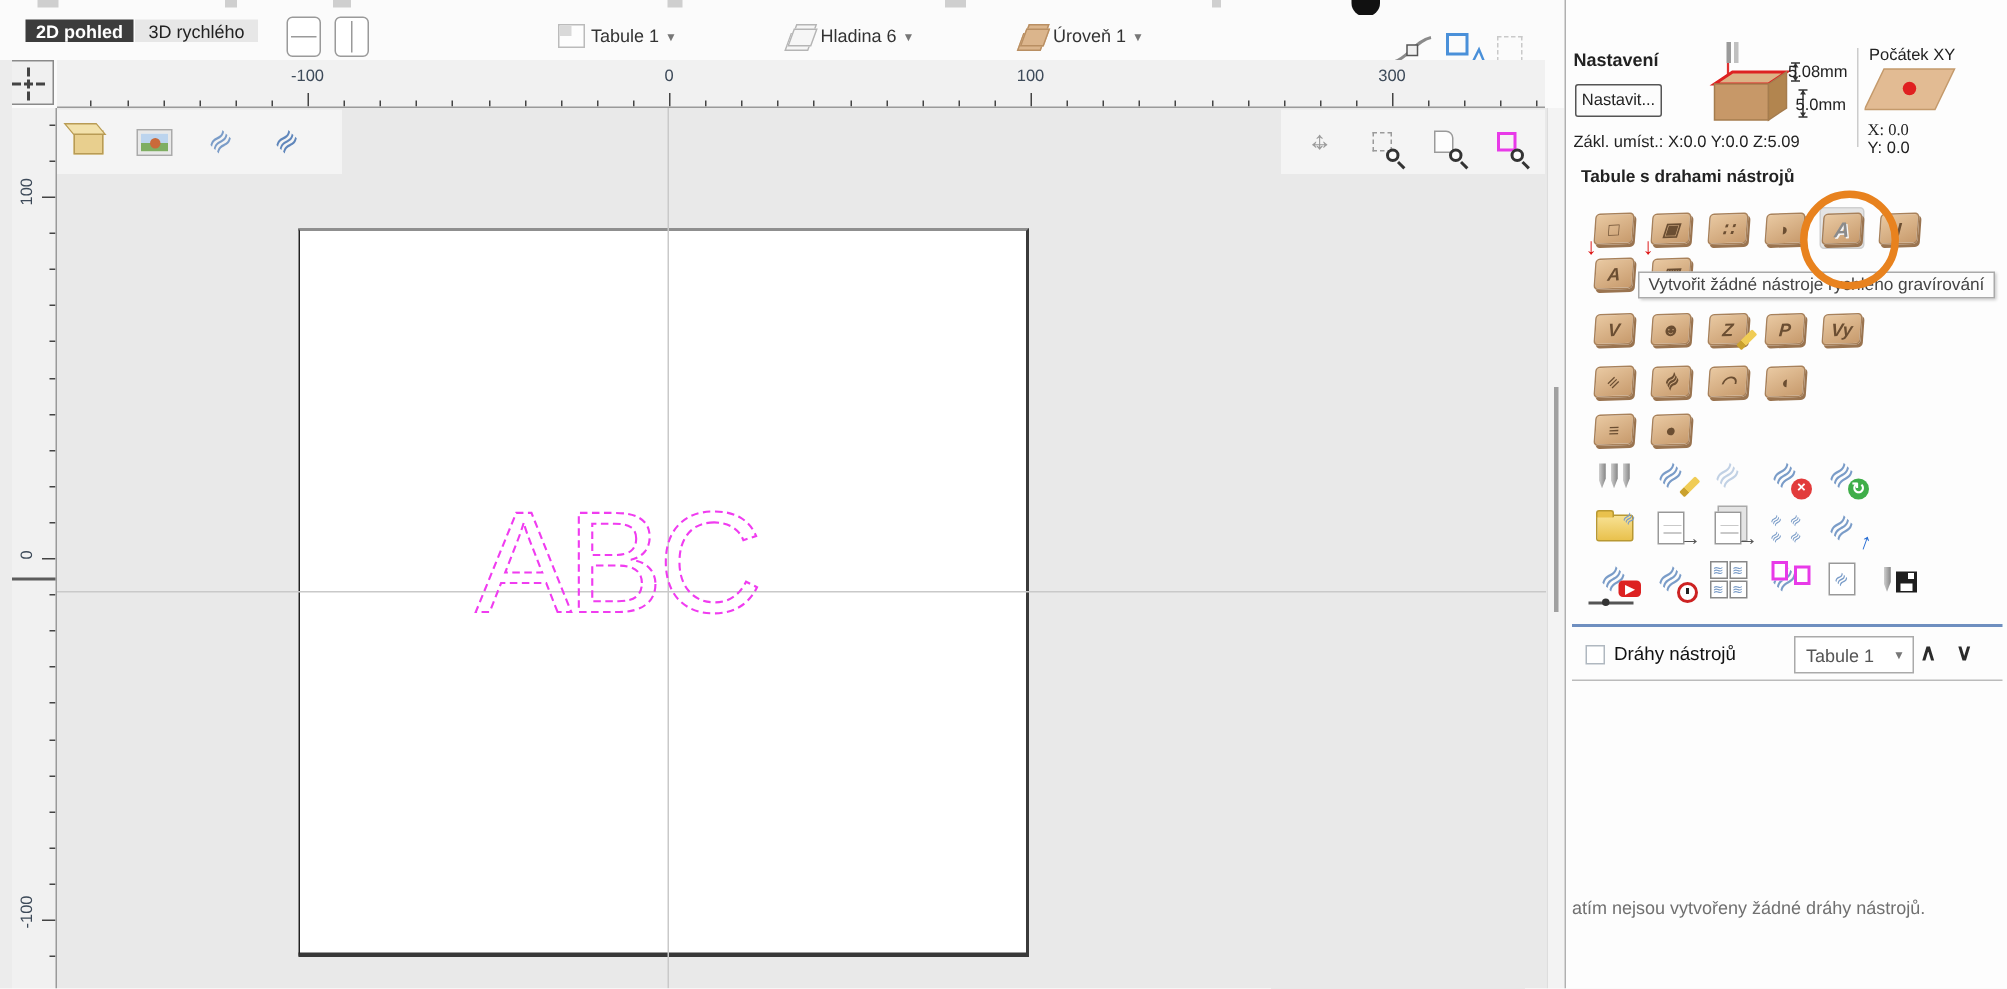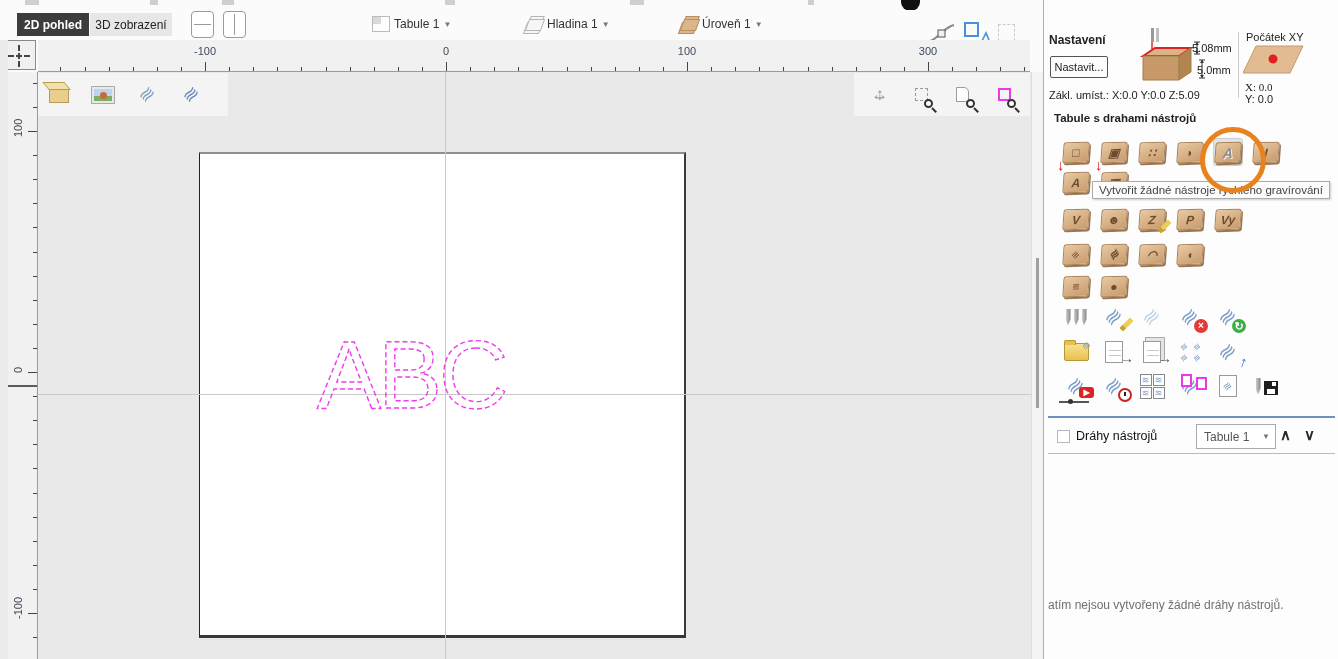--- a/index.html
+++ b/index.html
@@ -8,21 +8,21 @@
   #app { position:relative; width:1338px; height:659px; background:#fbfbfb; }
   .abs { position:absolute; }
 
   
   .frag { position:absolute; top:0; height:5px; background:#cfcfcf; }
   #top-blob { position:absolute; left:901px; top:0; width:19px; height:11px;
               background:#111; border-radius:0 0 9px 9px; }
 
   
   #tabbar { position:absolute; left:0; top:10px; width:1338px; height:30px; background:#fbfbfb; }
-  .tab { position:absolute; top:3px; height:23px; display:flex; align-items:center;
+  .tab { position:absolute; top:3px; height:15px; display:flex; align-items:center;
          justify-content:center; font-size:12px; }
   #tab-2d { left:17px; width:72px; background:#3c3c3c; color:#fff; font-weight:bold; }
   #tab-3d { left:90px; width:82px; background:#e7e7e7; color:#222; }
   .splitbtn { position:absolute; top:1px; width:23px; height:27px; background:#fff;
               border:1px solid #9a9a9a; border-radius:4px; }
   #split-h { left:191px; } #split-v { left:223px; }
   #split-h::after { content:""; position:absolute; left:2px; right:2px; top:12px;
                     border-top:1px solid #9a9a9a; }
   #split-v::after { content:""; position:absolute; top:2px; bottom:2px; left:10px;
                     border-left:1px solid #9a9a9a; }
@@ -230,34 +230,34 @@
   <div class="frag" style="left:222px;width:12px"></div>
   <div class="frag" style="left:445px;width:10px"></div>
   <div class="frag" style="left:630px;width:14px"></div>
   <div class="frag" style="left:808px;width:6px"></div>
   <div class="frag" style="left:1145px;width:40px;background:#e2e2e2"></div>
   <div class="frag" style="left:1290px;width:12px;background:#bbb"></div>
   <div id="top-blob"></div>
 
   <div id="tabbar">
     <div id="tab-2d" class="tab">2D pohled</div>
-    <div id="tab-3d" class="tab">3D zobrazení</div>
+    <div id="tab-3d" class="tab">3D rychlého</div>
     <div id="split-h" class="splitbtn"></div>
     <div id="split-v" class="splitbtn"></div>
 
     <div class="tb-drop" style="left:372px">
       <span class="sheet-ico"></span>
       <span>Tabule 1</span>
       <span class="caret">▼</span>
     </div>
     <div class="tb-drop" style="left:525px">
       <span class="layers-ico">
           <i></i>
         </span>
-      <span>Hladina 1</span>
+      <span>Hladina 6</span>
       <span class="caret">▼</span>
     </div>
     <div class="tb-drop" style="left:680px">
       <span class="layers-ico tan">
           <i></i>
         </span>
       <span>Úroveň 1</span>
       <span class="caret">▼</span>
     </div>
 

